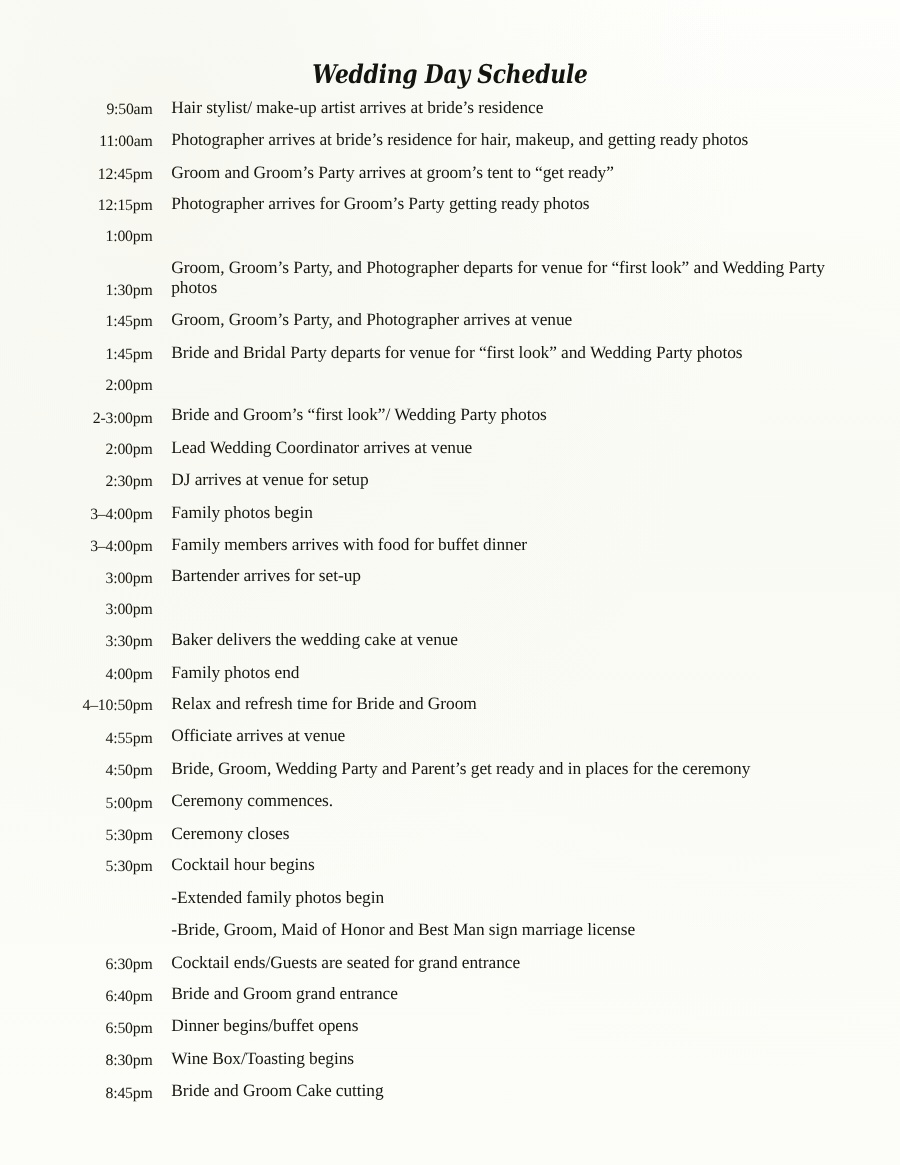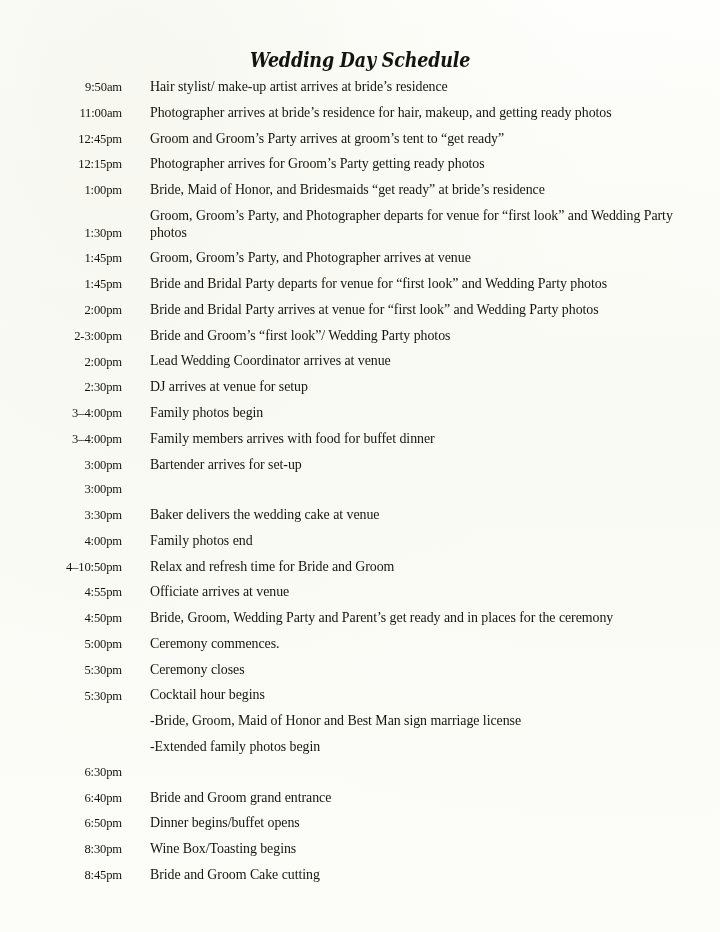--- a/index.html
+++ b/index.html
@@ -59,21 +59,21 @@
     width: 88px;
     min-width: 88px;
     text-align: right;
     font-size: 12.6px;
     line-height: 15.5px;
     letter-spacing: -0.15px;
     white-space: nowrap;
     color: #16160f;
   }
   .desc {
-    margin-left: 28px;
+    margin-left: 15px;
     font-size: 13.9px;
     line-height: 16.6px;
     letter-spacing: -0.05px;
     color: #16160f;
     max-width: 530px;
   }
   .row.sub .desc {
     max-width: 540px;
   }
 </style>
@@ -98,37 +98,35 @@
       <div class="row">
         <div class="time">12:45pm</div>
         <div class="desc">Groom and Groom’s Party arrives at groom’s tent to “get ready”</div>
       </div>
       <div class="row">
         <div class="time">12:15pm</div>
         <div class="desc">Photographer arrives for Groom’s Party getting ready photos</div>
       </div>
       <div class="row">
         <div class="time">1:00pm</div>
-        <div class="desc">Bride, Maid of Honor, and Bridesmaids “get ready” at bride’s residence</div>
       </div>
       <div class="row">
         <div class="time">1:30pm</div>
         <div class="desc">Groom, Groom’s Party, and Photographer departs for venue for “first look” and Wedding Party photos</div>
       </div>
       <div class="row">
         <div class="time">1:45pm</div>
         <div class="desc">Groom, Groom’s Party, and Photographer arrives at venue</div>
       </div>
       <div class="row">
         <div class="time">1:45pm</div>
         <div class="desc">Bride and Bridal Party departs for venue for “first look” and Wedding Party photos</div>
       </div>
       <div class="row">
         <div class="time">2:00pm</div>
-        <div class="desc">Bride and Bridal Party arrives at venue for “first look” and Wedding Party photos</div>
       </div>
       <div class="row">
         <div class="time">2-3:00pm</div>
         <div class="desc">Bride and Groom’s “first look”/ Wedding Party photos</div>
       </div>
       <div class="row">
         <div class="time">2:00pm</div>
         <div class="desc">Lead Wedding Coordinator arrives at venue</div>
       </div>
       <div class="row">
@@ -174,31 +172,32 @@
         <div class="time">5:00pm</div>
         <div class="desc">Ceremony commences.</div>
       </div>
       <div class="row">
         <div class="time">5:30pm</div>
         <div class="desc">Ceremony closes</div>
       </div>
       <div class="row">
         <div class="time">5:30pm</div>
         <div class="desc">Cocktail hour begins</div>
+      </div>
+      <div class="row sub">
+        <div class="time"></div>
+        <div class="desc">-Extended family photos begin</div>
       </div>
       <div class="row sub">
         <div class="time"></div>
         <div class="desc">-Bride, Groom, Maid of Honor and Best Man sign marriage license</div>
       </div>
-      <div class="row sub">
-        <div class="time"></div>
-        <div class="desc">-Extended family photos begin</div>
-      </div>
       <div class="row">
         <div class="time">6:30pm</div>
+        <div class="desc">Cocktail ends/Guests are seated for grand entrance</div>
       </div>
       <div class="row">
         <div class="time">6:40pm</div>
         <div class="desc">Bride and Groom grand entrance</div>
       </div>
       <div class="row">
         <div class="time">6:50pm</div>
         <div class="desc">Dinner begins/buffet opens</div>
       </div>
       <div class="row">

